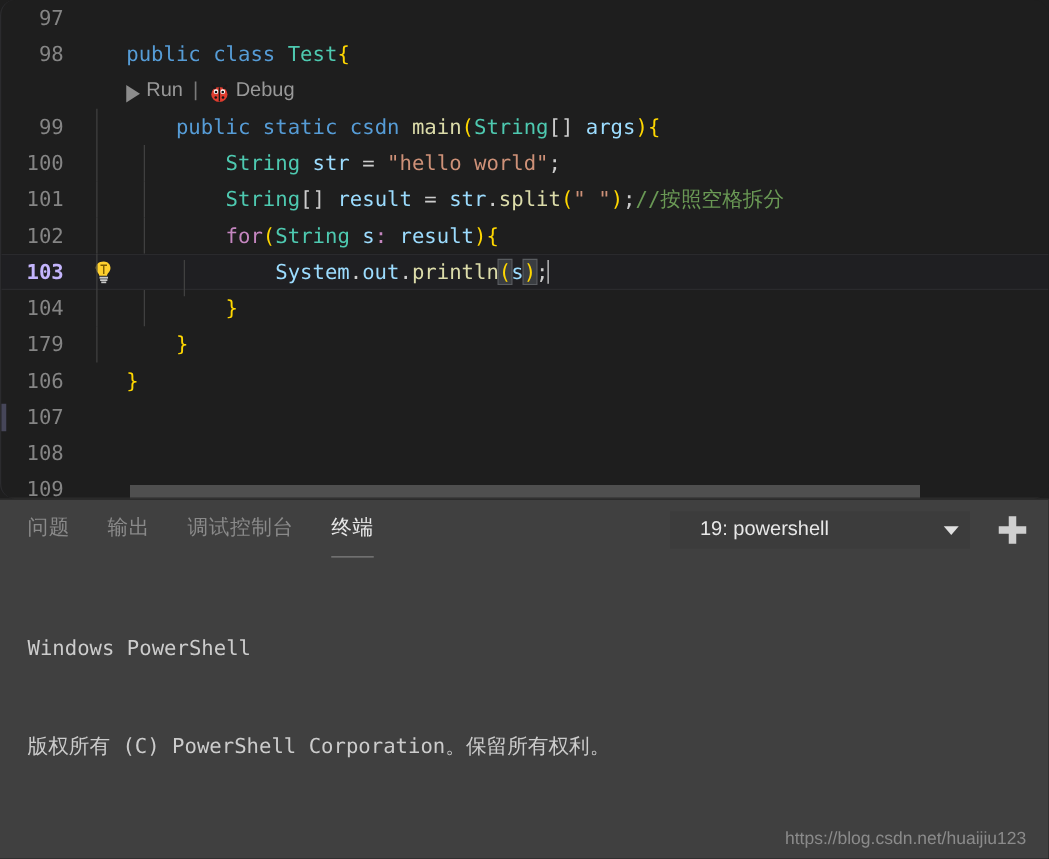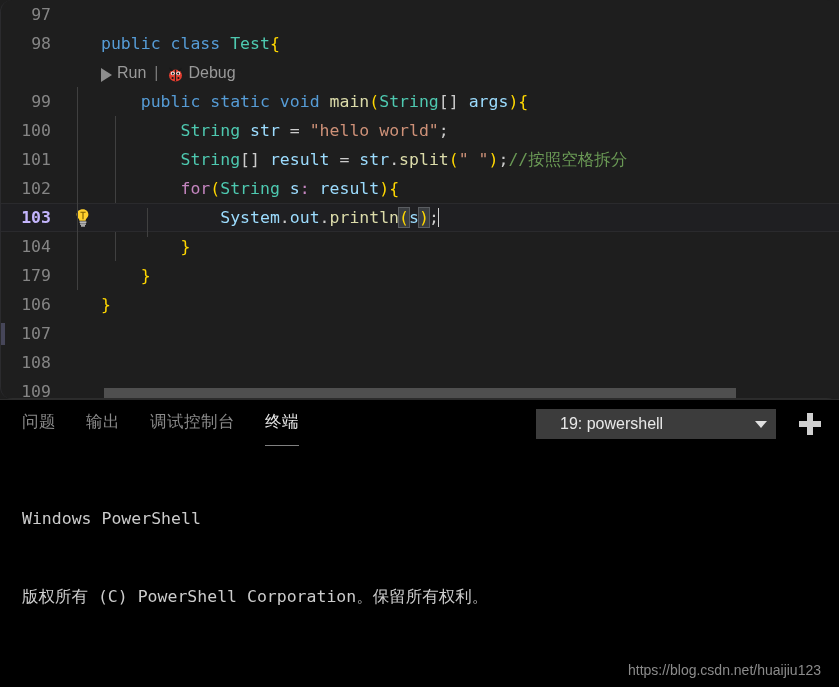--- a/index.html
+++ b/index.html
@@ -87,21 +87,21 @@
   .hscroll{
     position:absolute;left:103px;bottom:0;width:632px;height:11px;
     background:#4f4f4f;border-radius:0;
   }
   .editor-bottom-border{position:absolute;left:0;right:0;bottom:0;height:1px;background:#2c2c2c;}
   .mini-ind{position:absolute;left:0;top:323px;width:4px;height:22px;background:#464659;}
 
   
   .panel{
     flex:1;
-    background:#000000;
+    background:#404040;
     position:relative;
     border-top:1px solid #2b2b2b;
   }
   .panel-head{
     height:46px;
     display:flex;align-items:center;
     padding-left:22px;
     position:relative;
   }
   .ptab{
@@ -201,21 +201,21 @@
             <circle cx="5.6" cy="11" r="1.05" fill="#141414"></circle>
             <circle cx="11.4" cy="11" r="1.05" fill="#141414"></circle>
           </svg>
           <span>Debug</span>
         </span>
       </div>
 
       <div class="row">
         <span class="ln">99</span>
         <span class="gutter"><i class="guide" style="left:8px"></i></span>
-        <span class="codetext"><span class="pl">    </span><span class="kw">public </span><span class="kw">static </span><span class="kw">void </span><span class="fn">main</span><span class="b1">(</span><span class="type">String</span><span class="pl">[] </span><span class="var">args</span><span class="b1">)</span><span class="b1">{</span></span>
+        <span class="codetext"><span class="pl">    </span><span class="kw">public </span><span class="kw">static </span><span class="kw">csdn </span><span class="fn">main</span><span class="b1">(</span><span class="type">String</span><span class="pl">[] </span><span class="var">args</span><span class="b1">)</span><span class="b1">{</span></span>
       </div>
 
       <div class="row">
         <span class="ln">100</span>
         <span class="gutter"><i class="guide" style="left:8px"></i><i class="guide" style="left:46px"></i></span>
         <span class="codetext"><span class="pl">        </span><span class="type">String</span><span class="pl"> </span><span class="var">str</span><span class="pl"> = </span><span class="str">"hello world"</span><span class="pl">;</span></span>
       </div>
 
       <div class="row">
         <span class="ln">101</span>

